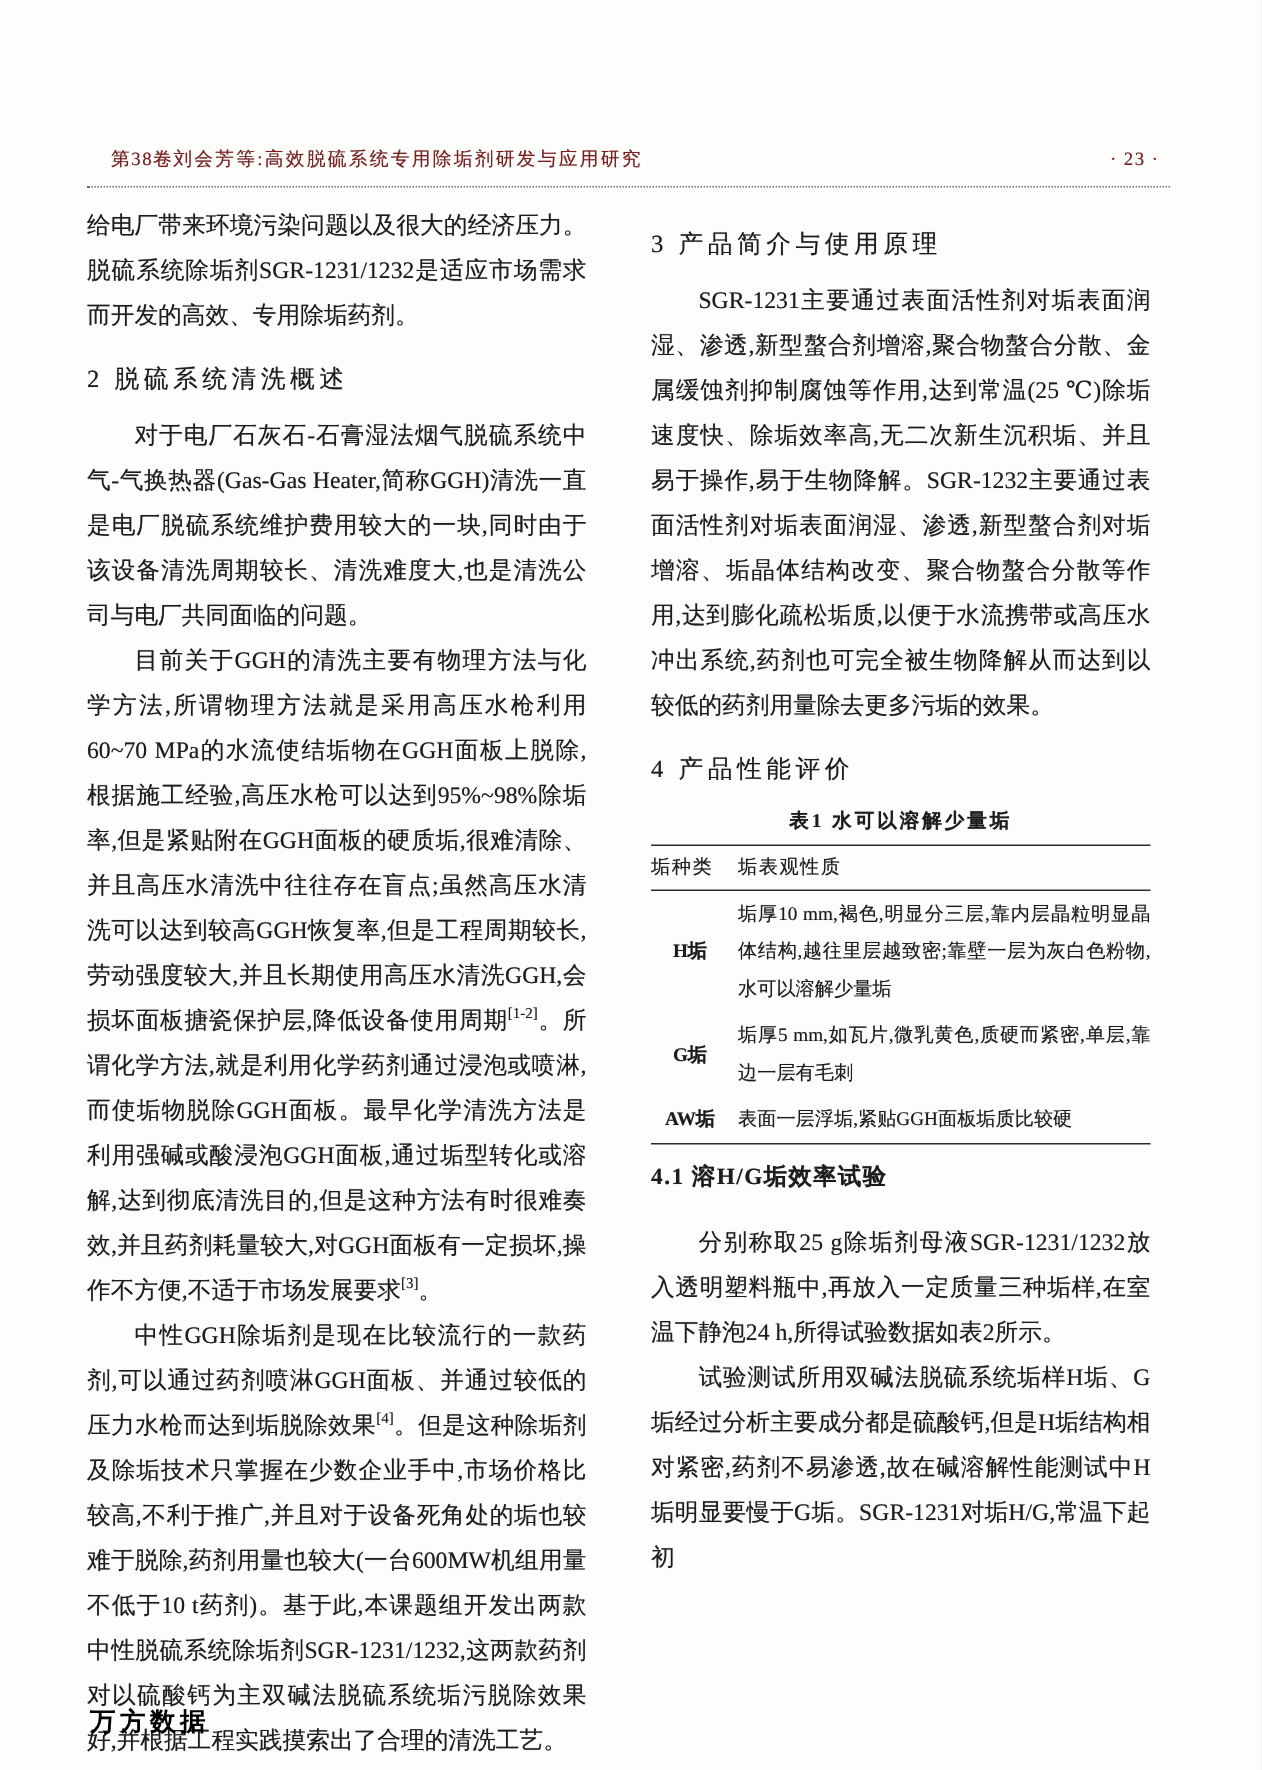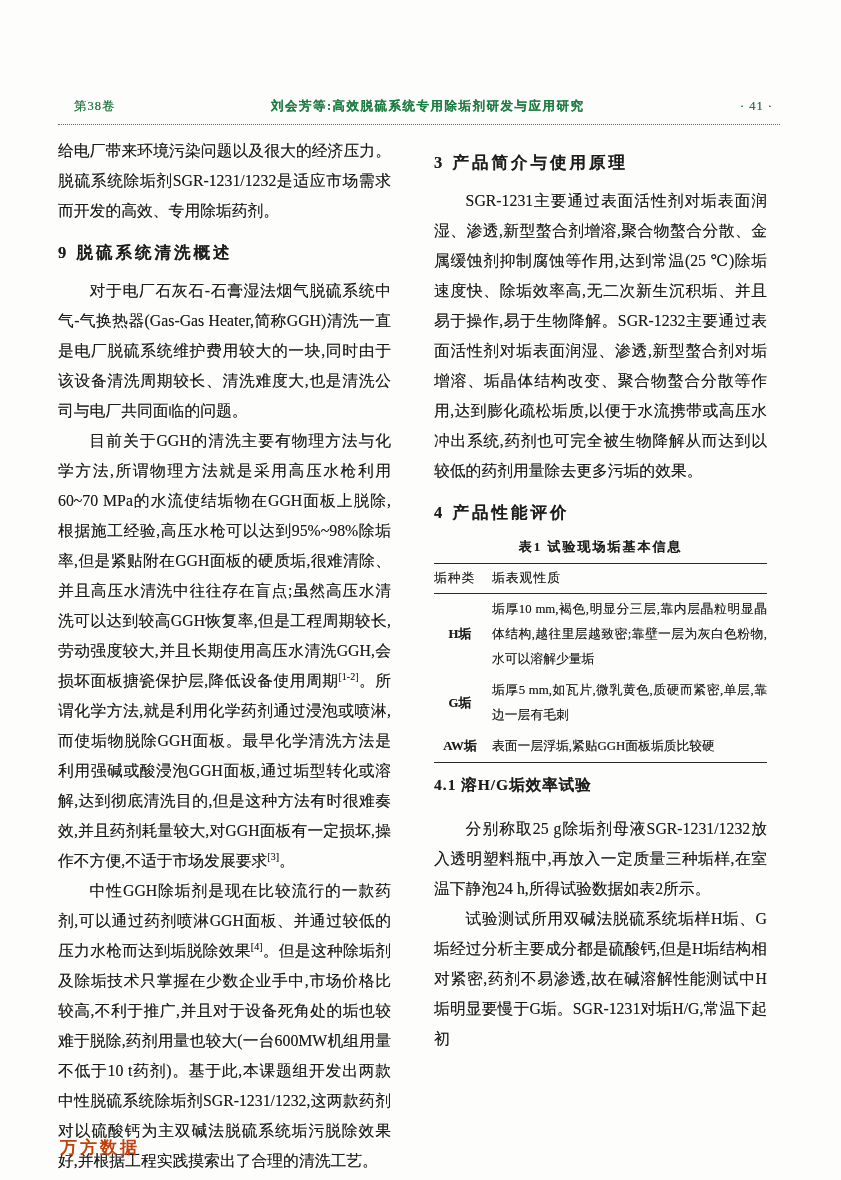--- a/index.html
+++ b/index.html
@@ -9,39 +9,39 @@
     background:#fdfdfc;
     font-family:"Liberation Serif","DejaVu Serif",serif;
     color:#1c1c1c;
     overflow:hidden;
     text-shadow:0 0 0.5px rgba(30,30,30,.55);
   }
   
   .page-header{
     position:absolute;left:74px;right:68px;top:98px;
     display:flex;justify-content:space-between;align-items:baseline;
-    font-size:12.5px;color:#15803d;letter-spacing:1px;
+    font-size:12.5px;color:#7f1d1d;letter-spacing:1px;
   }
-  .page-header .running-title{flex:1;text-align:center;letter-spacing:1.5px;font-weight:bold;}
+  .page-header .running-title{flex:1;text-align:left;letter-spacing:1.5px;}
   .header-rule{
     position:absolute;left:58px;top:124px;width:722px;height:0;
     border-top:1.6px dotted #6a6a6a;
   }
   
   .col{
     position:absolute;top:136px;width:333px;
     font-size:15.8px;line-height:30px;
     text-align:justify;text-justify:inter-ideograph;
   }
   .col-left{left:58px;}
   .col-right{left:434px;}
   .col p{margin:0;text-indent:2em;}
   .col p.noindent{text-indent:0;}
   .col h2{
-    font-size:16.5px;font-weight:bold;letter-spacing:3px;
+    font-size:16.5px;font-weight:normal;letter-spacing:3px;
     margin:13px 0 9px 0;line-height:28px;text-indent:0;
   }
   .col h3{
     font-size:15.5px;font-weight:bold;letter-spacing:1px;
     margin:8px 0 15px 0;line-height:28px;text-indent:0;
   }
   sup{font-size:10px;line-height:0;}
   
   .table-caption{
     text-align:center;font-size:13px;font-weight:bold;
@@ -56,50 +56,50 @@
   table.scale-table th{
     font-weight:normal;border-bottom:1px solid #2a2a2a;
     padding:2px 0;letter-spacing:1px;
   }
   table.scale-table th:first-child{width:58px;}
   table.scale-table td{vertical-align:middle;padding:3px 0;text-align:justify;}
   table.scale-table td.scale-type{text-align:center;white-space:nowrap;padding-right:6px;font-weight:bold;}
   
   .watermark{
     position:absolute;left:60px;top:1136px;
-    font-size:17px;color:#c2410c;letter-spacing:3px;
+    font-size:17px;color:#000000;letter-spacing:3px;
     text-shadow:none;font-weight:bold;
   }
 </style>
 </head>
 <body>
 
 <div class="page">
 
   <div class="page-header">
     <span>第38卷</span>
     <span class="running-title">刘会芳等:高效脱硫系统专用除垢剂研发与应用研究</span>
-    <span>· 41 ·</span>
+    <span>· 23 ·</span>
   </div>
   <div class="header-rule"></div>
 
   <div class="col col-left">
     <p class="noindent">给电厂带来环境污染问题以及很大的经济压力。脱硫系统除垢剂SGR-1231/1232是适应市场需求而开发的高效、专用除垢药剂。</p>
-    <h2>9   脱硫系统清洗概述</h2>
+    <h2>2   脱硫系统清洗概述</h2>
     <p>对于电厂石灰石-石膏湿法烟气脱硫系统中气-气换热器(Gas-Gas Heater,简称GGH)清洗一直是电厂脱硫系统维护费用较大的一块,同时由于该设备清洗周期较长、清洗难度大,也是清洗公司与电厂共同面临的问题。</p>
     <p><span>目前关于GGH的清洗主要有物理方法与化学方法,所谓物理方法就是采用高压水枪利用60~70 MPa的水流使结垢物在GGH面板上脱除,根据施工经验,高压水枪可以达到95%~98%除垢率,但是紧贴附在GGH面板的硬质垢,很难清除、并且高压水清洗中往往存在盲点;虽然高压水清洗可以达到较高GGH恢复率,但是工程周期较长,劳动强度较大,并且长期使用高压水清洗GGH,会损坏面板搪瓷保护层,降低设备使用周期</span><sup>[1-2]</sup><span>。所谓化学方法,就是利用化学药剂通过浸泡或喷淋,而使垢物脱除GGH面板。最早化学清洗方法是利用强碱或酸浸泡GGH面板,通过垢型转化或溶解,达到彻底清洗目的,但是这种方法有时很难奏效,并且药剂耗量较大,对GGH面板有一定损坏,操作不方便,不适于市场发展要求</span><sup>[3]</sup><span>。</span></p>
     <p><span>中性GGH除垢剂是现在比较流行的一款药剂,可以通过药剂喷淋GGH面板、并通过较低的压力水枪而达到垢脱除效果</span><sup>[4]</sup><span>。但是这种除垢剂及除垢技术只掌握在少数企业手中,市场价格比较高,不利于推广,并且对于设备死角处的垢也较难于脱除,药剂用量也较大(一台600MW机组用量不低于10 t药剂)。基于此,本课题组开发出两款中性脱硫系统除垢剂SGR-1231/1232,这两款药剂对以硫酸钙为主双碱法脱硫系统垢污脱除效果好,并根据工程实践摸索出了合理的清洗工艺。</span></p>
   </div>
 
   <div class="col col-right">
     <h2>3   产品简介与使用原理</h2>
     <p>SGR-1231主要通过表面活性剂对垢表面润湿、渗透,新型螯合剂增溶,聚合物螯合分散、金属缓蚀剂抑制腐蚀等作用,达到常温(25 ℃)除垢速度快、除垢效率高,无二次新生沉积垢、并且易于操作,易于生物降解。SGR-1232主要通过表面活性剂对垢表面润湿、渗透,新型螯合剂对垢增溶、垢晶体结构改变、聚合物螯合分散等作用,达到膨化疏松垢质,以便于水流携带或高压水冲出系统,药剂也可完全被生物降解从而达到以较低的药剂用量除去更多污垢的效果。</p>
     <h2>4   产品性能评价</h2>
 
-    <div class="table-caption">表1   试验现场垢基本信息</div>
+    <div class="table-caption">表1   水可以溶解少量垢</div>
     <table class="scale-table">
       <thead>
         <tr>
           <th>垢种类</th>
           <th>垢表观性质</th>
         </tr>
       </thead>
       <tbody>
         <tr>
           <td class="scale-type">H垢</td>

